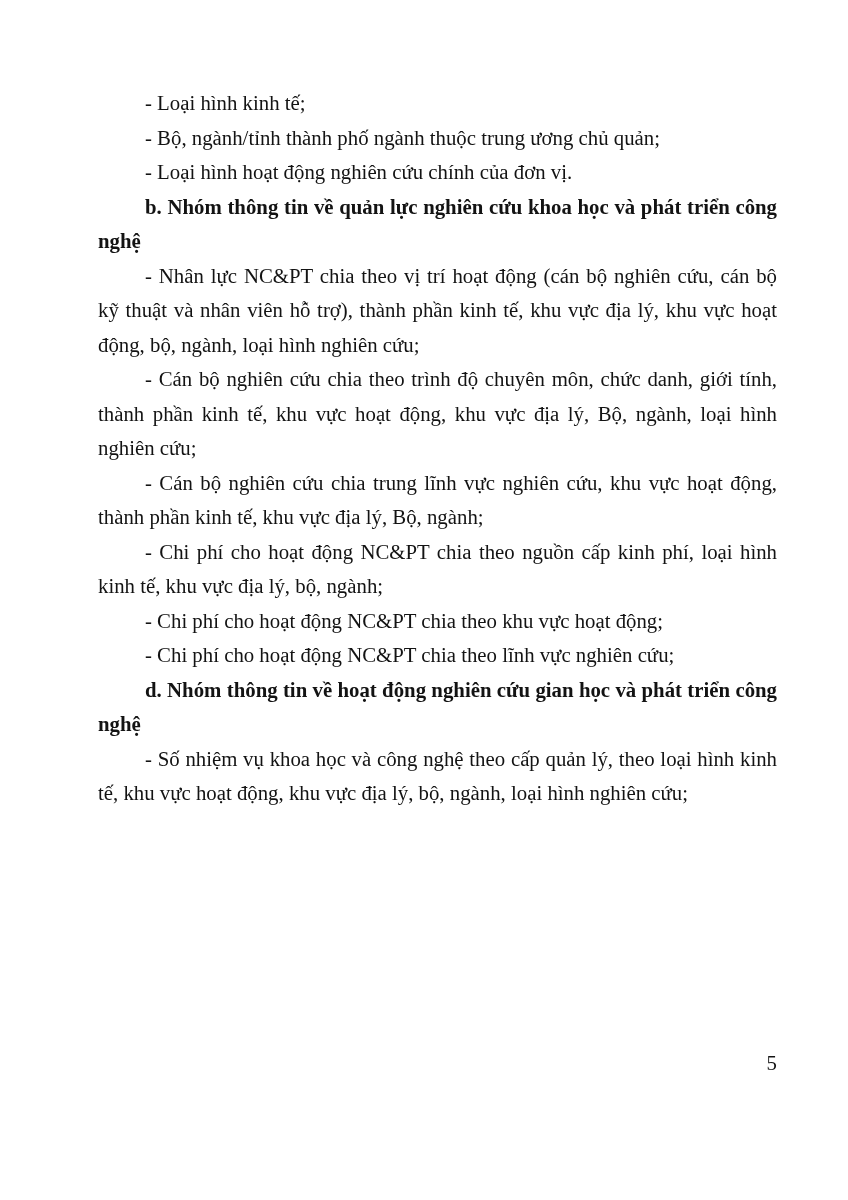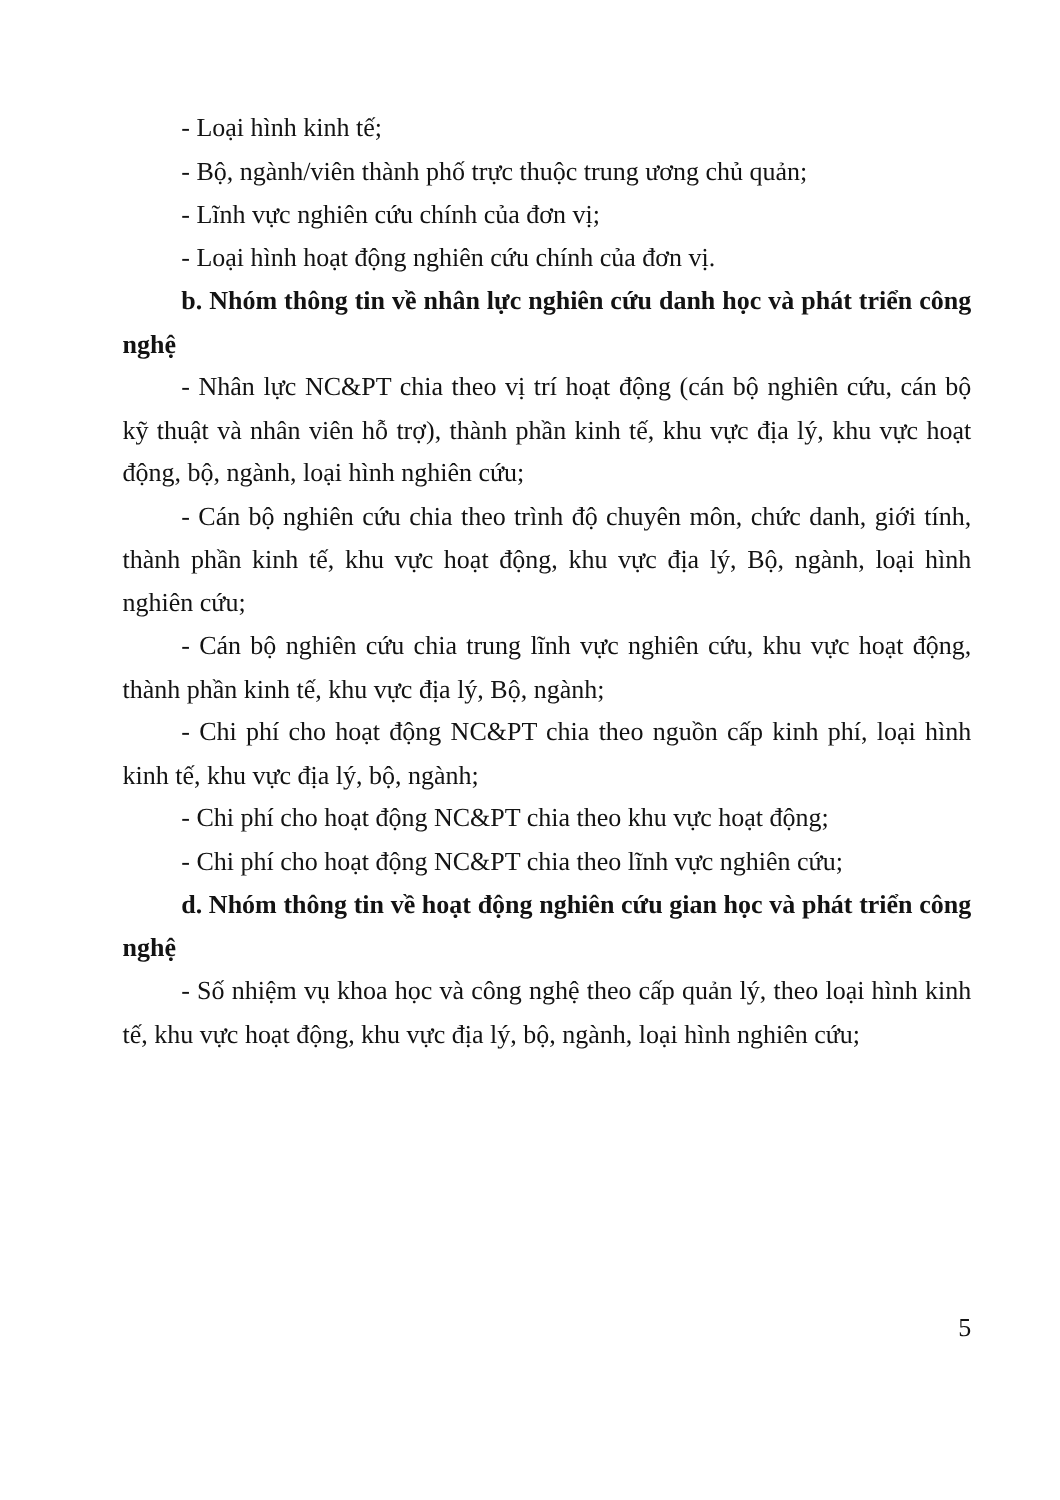--- a/index.html
+++ b/index.html
@@ -47,24 +47,23 @@
     font-size: 20.8px;
     line-height: 34.5px;
   }
 </style>
 </head>
 <body>
 
 <div class="page">
   <div class="content">
     <p class="para">- Loại hình kinh tế;</p>
-    <p class="para">- Bộ, ngành/viên thành phố trực thuộc trung ương chủ quản;</p>
-    <p class="para">- Lĩnh vực nghiên cứu chính của đơn vị;</p>
+    <p class="para">- Bộ, ngành/tỉnh thành phố ngành thuộc trung ương chủ quản;</p>
     <p class="para">- Loại hình hoạt động nghiên cứu chính của đơn vị.</p>
-    <p class="para heading">b. Nhóm thông tin về nhân lực nghiên cứu danh học và phát triển công nghệ</p>
+    <p class="para heading">b. Nhóm thông tin về quản lực nghiên cứu khoa học và phát triển công nghệ</p>
     <p class="para">- Nhân lực NC&amp;PT chia theo vị trí hoạt động (cán bộ nghiên cứu, cán bộ kỹ thuật và nhân viên hỗ trợ), thành phần kinh tế, khu vực địa lý, khu vực hoạt động, bộ, ngành, loại hình nghiên cứu;</p>
     <p class="para">- Cán bộ nghiên cứu chia theo trình độ chuyên môn, chức danh, giới tính, thành phần kinh tế, khu vực hoạt động, khu vực địa lý, Bộ, ngành, loại hình nghiên cứu;</p>
     <p class="para">- Cán bộ nghiên cứu chia trung lĩnh vực nghiên cứu, khu vực hoạt động, thành phần kinh tế, khu vực địa lý, Bộ, ngành;</p>
     <p class="para">- Chi phí cho hoạt động NC&amp;PT chia theo nguồn cấp kinh phí, loại hình kinh tế, khu vực địa lý, bộ, ngành;</p>
     <p class="para">- Chi phí cho hoạt động NC&amp;PT chia theo khu vực hoạt động;</p>
     <p class="para">- Chi phí cho hoạt động NC&amp;PT chia theo lĩnh vực nghiên cứu;</p>
     <p class="para heading">d. Nhóm thông tin về hoạt động nghiên cứu gian học và phát triển công nghệ</p>
     <p class="para">- Số nhiệm vụ khoa học và công nghệ theo cấp quản lý, theo loại hình kinh tế, khu vực hoạt động, khu vực địa lý, bộ, ngành, loại hình nghiên cứu;</p>
   </div>
   <div class="page-number">5</div>

